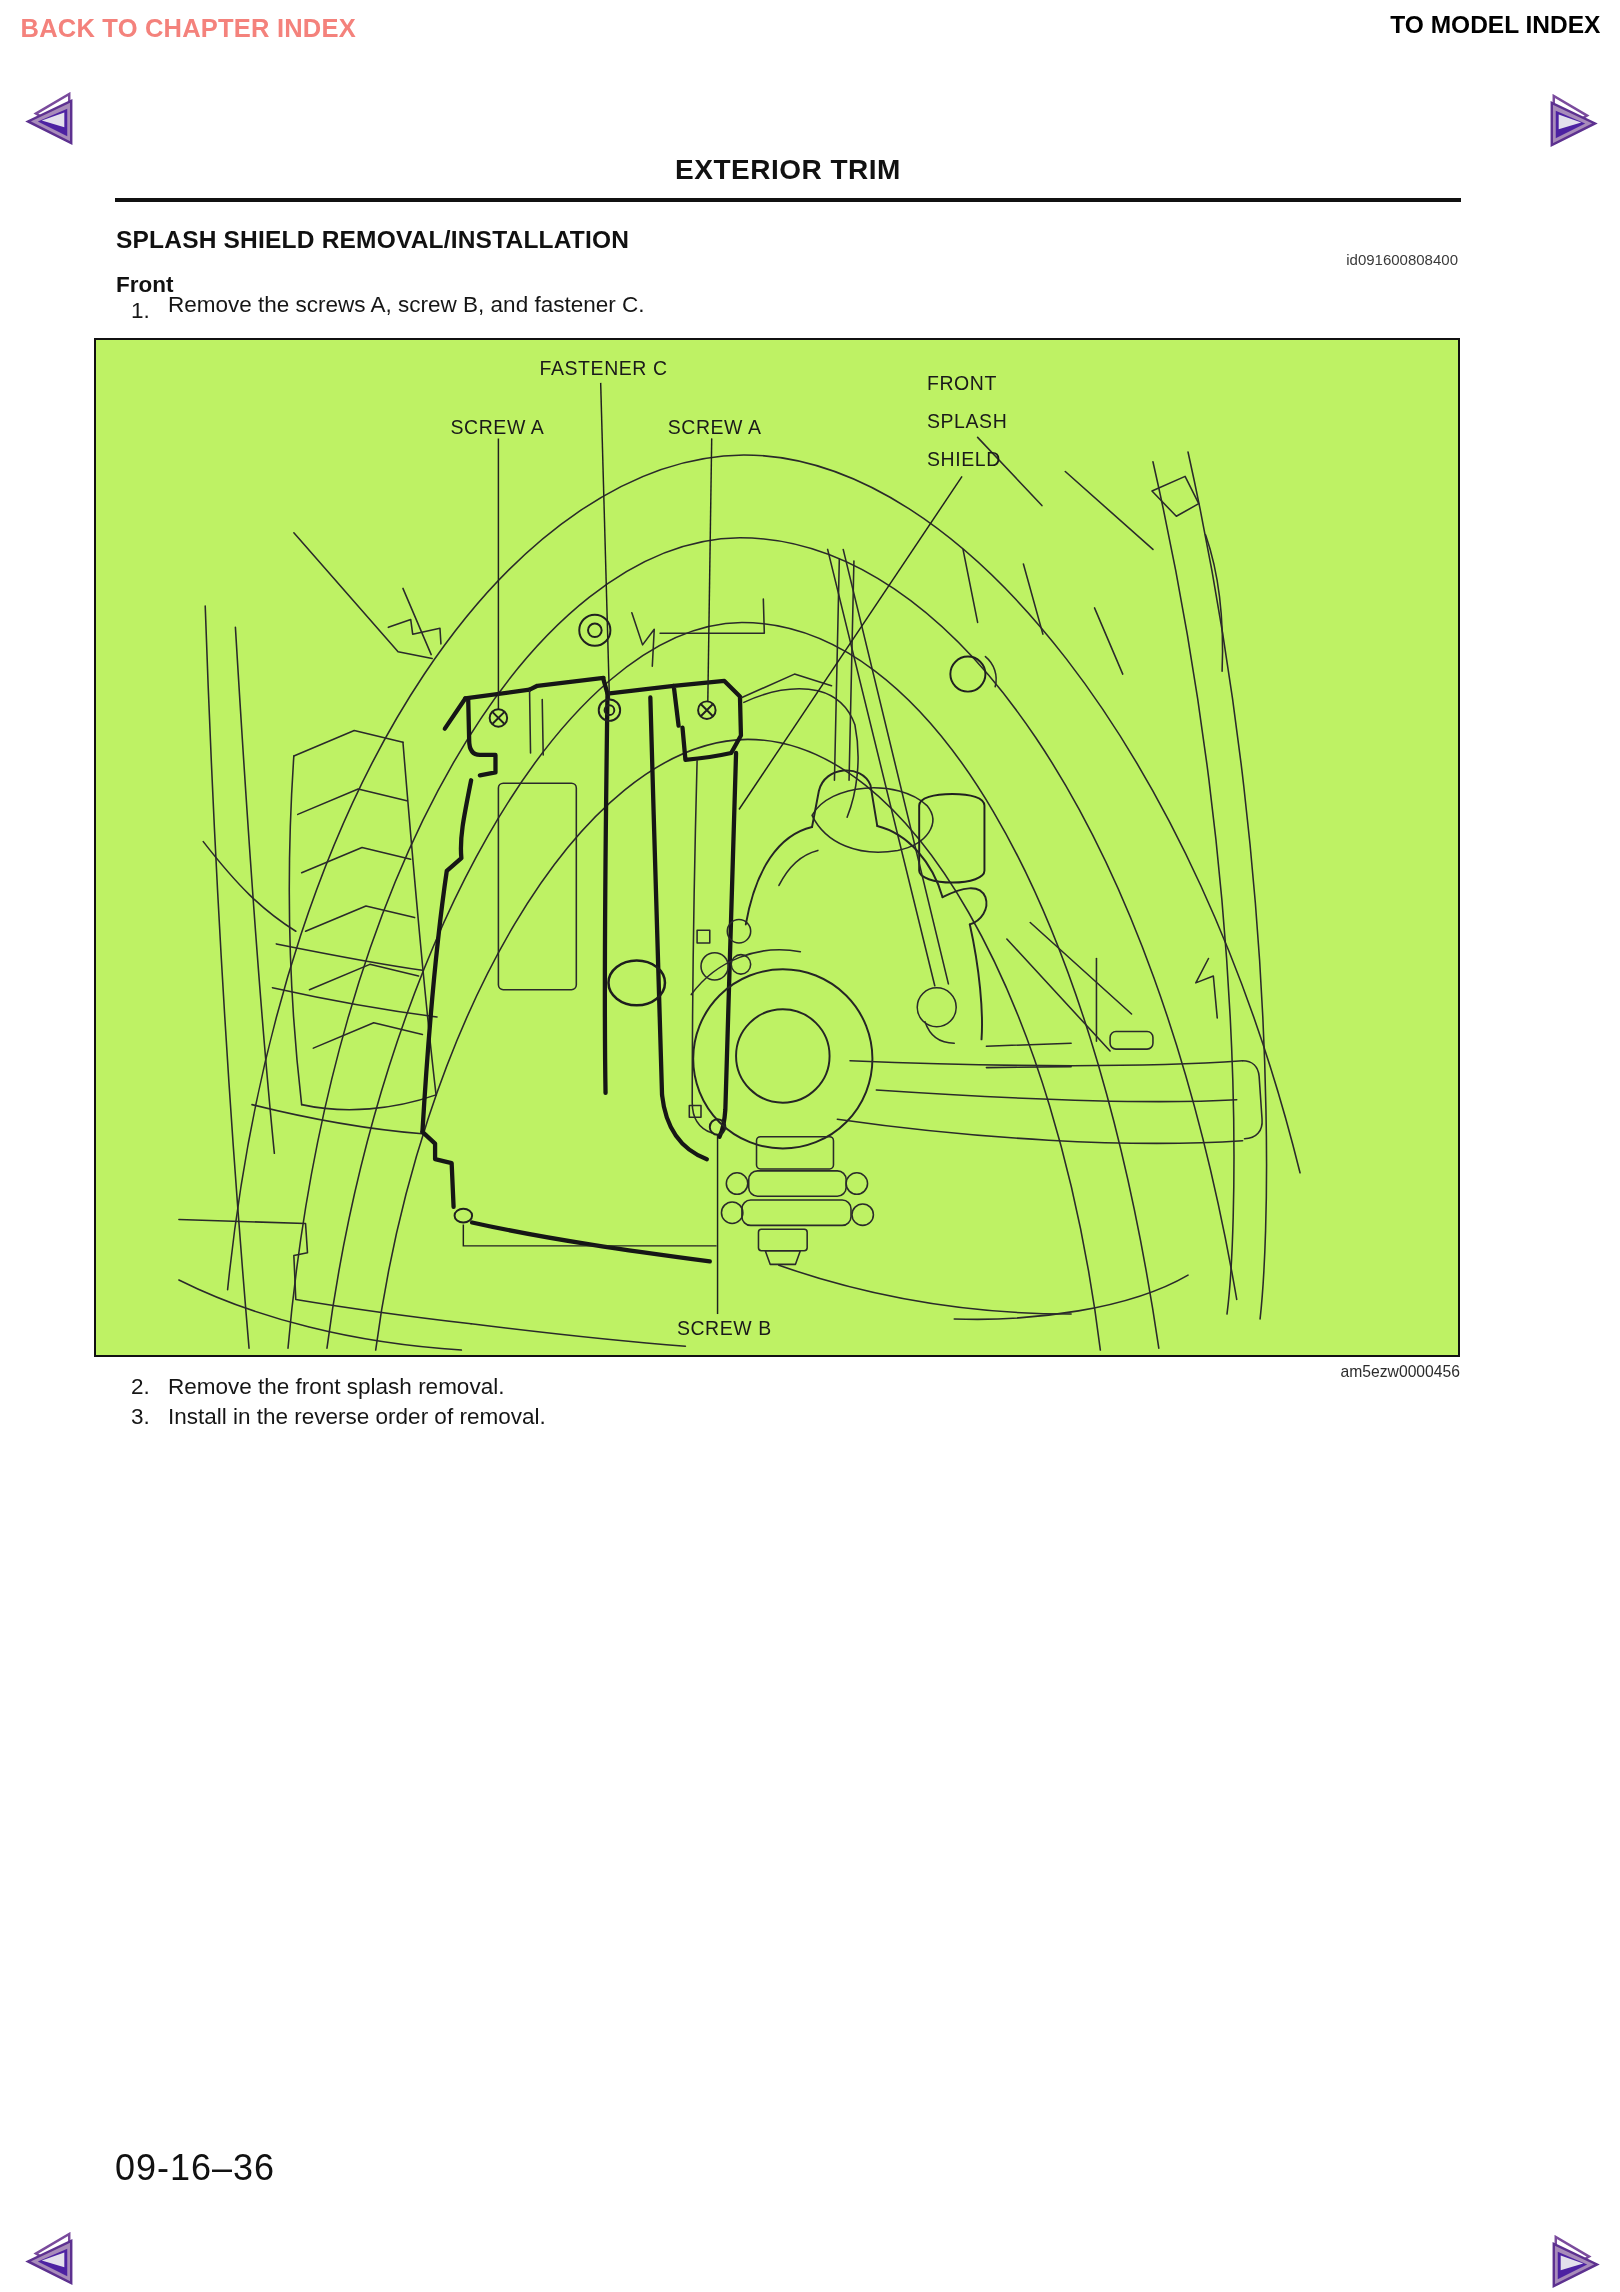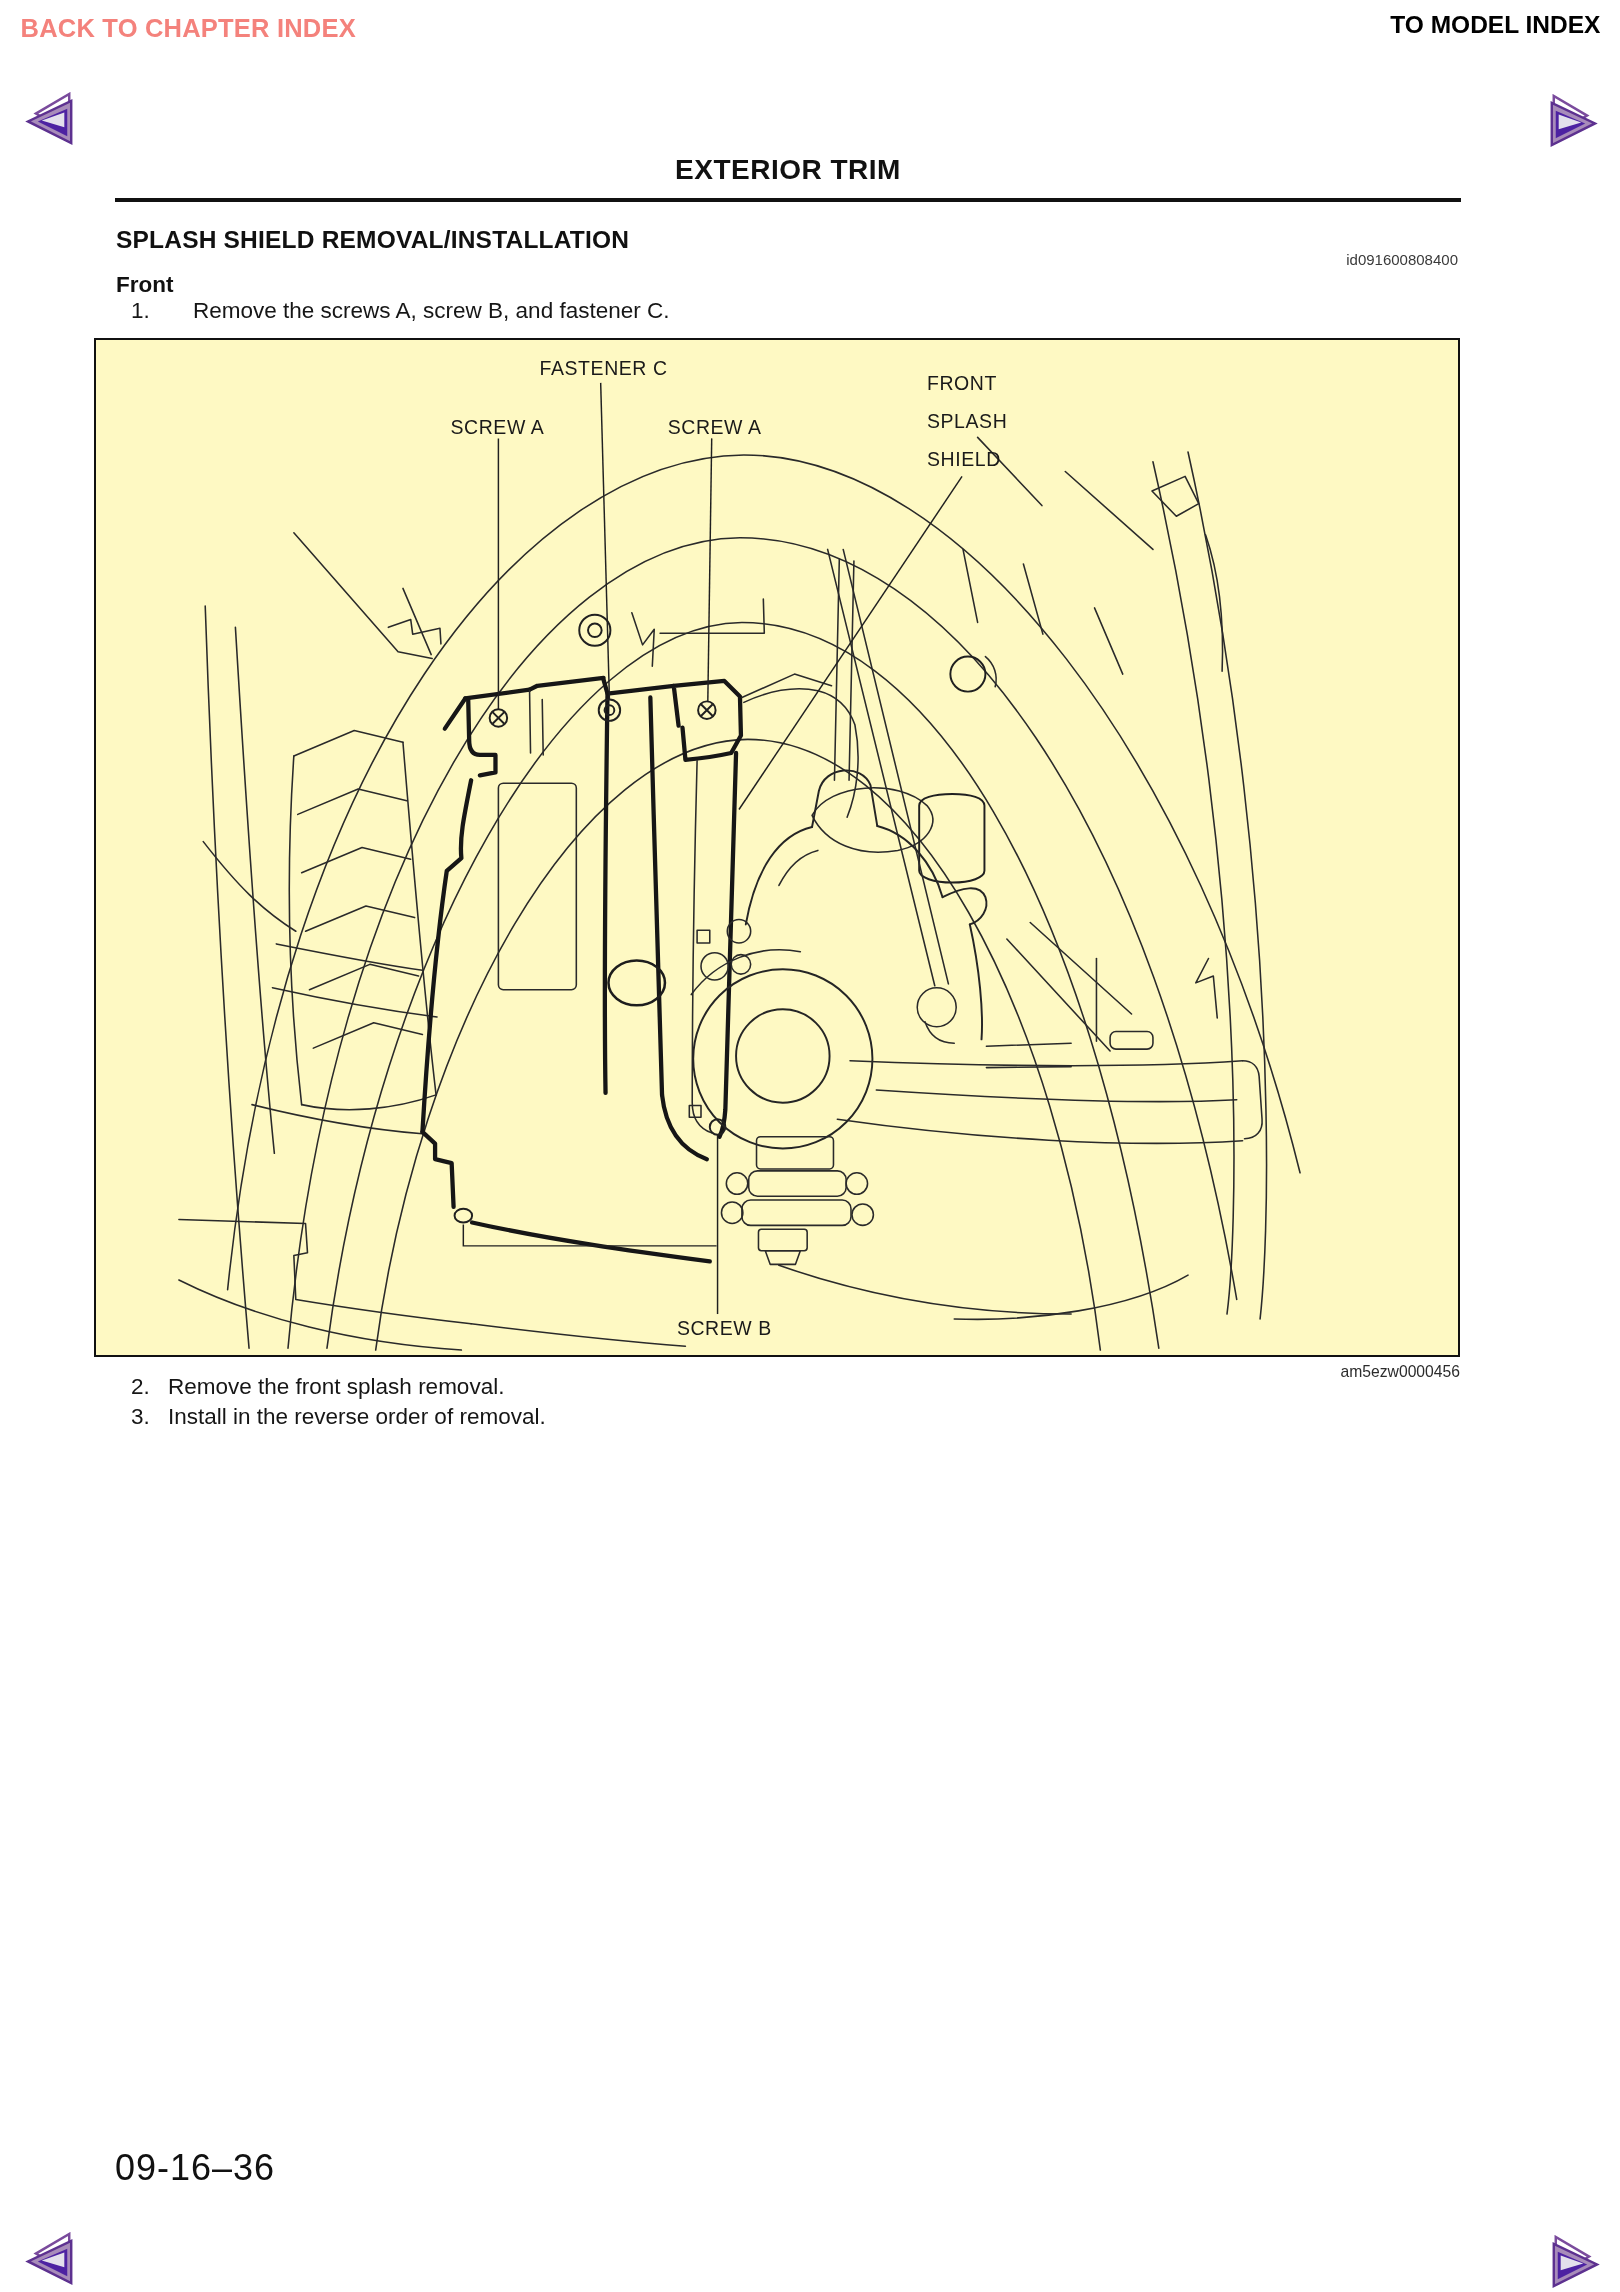--- a/index.html
+++ b/index.html
@@ -19,27 +19,27 @@
   .arrow-br { left:1536px; top:2235px; }
 
   .section-title { left:115px; top:154px; width:1346px; text-align:center; font-size:28px; font-weight:bold; letter-spacing:0.5px; color:#111; }
   .title-rule { left:115px; top:198px; width:1346px; height:3.9px; background:#111; }
   .heading { left:116px; top:226px; font-size:24.5px; font-weight:bold; color:#111; letter-spacing:0.2px; }
   .doc-id { right:162px; top:251px; font-size:15px; color:#3a3a3a; }
   .subheading { left:116px; top:272px; font-size:22.5px; font-weight:bold; color:#111; }
 
   .step { font-size:22.5px; color:#161616; }
   .step1-num { left:131px; top:298px; }
-  .step1-txt { left:168px; top:298px;margin-left:25px; }
+  .step1-txt { left:168px; top:292px; }
   .step2-num { left:131px; top:1374px; }
   .step2-txt { left:168px; top:1374px; }
   .step3-num { left:131px; top:1404px; }
   .step3-txt { left:168px; top:1404px; }
 
-  .figure-box { left:94px; top:338px; width:1366px; height:1019px; border:2.9px solid #111; background:#fef9c3; }
+  .figure-box { left:94px; top:338px; width:1366px; height:1019px; border:2.9px solid #111; background:#bef264; }
   .figure-code { right:160px; top:1363px; font-size:15.7px; color:#2c2c2c; }
 
   .page-number { left:115px; top:2147px; font-size:36px; font-weight:normal; color:#111; letter-spacing:1px; }
 
   .fig-label { font-family:"Liberation Sans", sans-serif; font-size:20px; fill:#1a1a1a; letter-spacing:0.6px; }
   svg .ln  { fill:none; stroke:#2a2a2a; stroke-width:1.6; stroke-linecap:round; stroke-linejoin:round; }
   svg .ln2 { fill:none; stroke:#252525; stroke-width:2;   stroke-linecap:round; stroke-linejoin:round; }
   svg .thick { fill:none; stroke:#161616; stroke-width:4.4; stroke-linecap:round; stroke-linejoin:round; }
   svg .fast { fill:none; stroke:#202020; stroke-width:2; }
   svg .leader { fill:none; stroke:#202020; stroke-width:1.5; }

